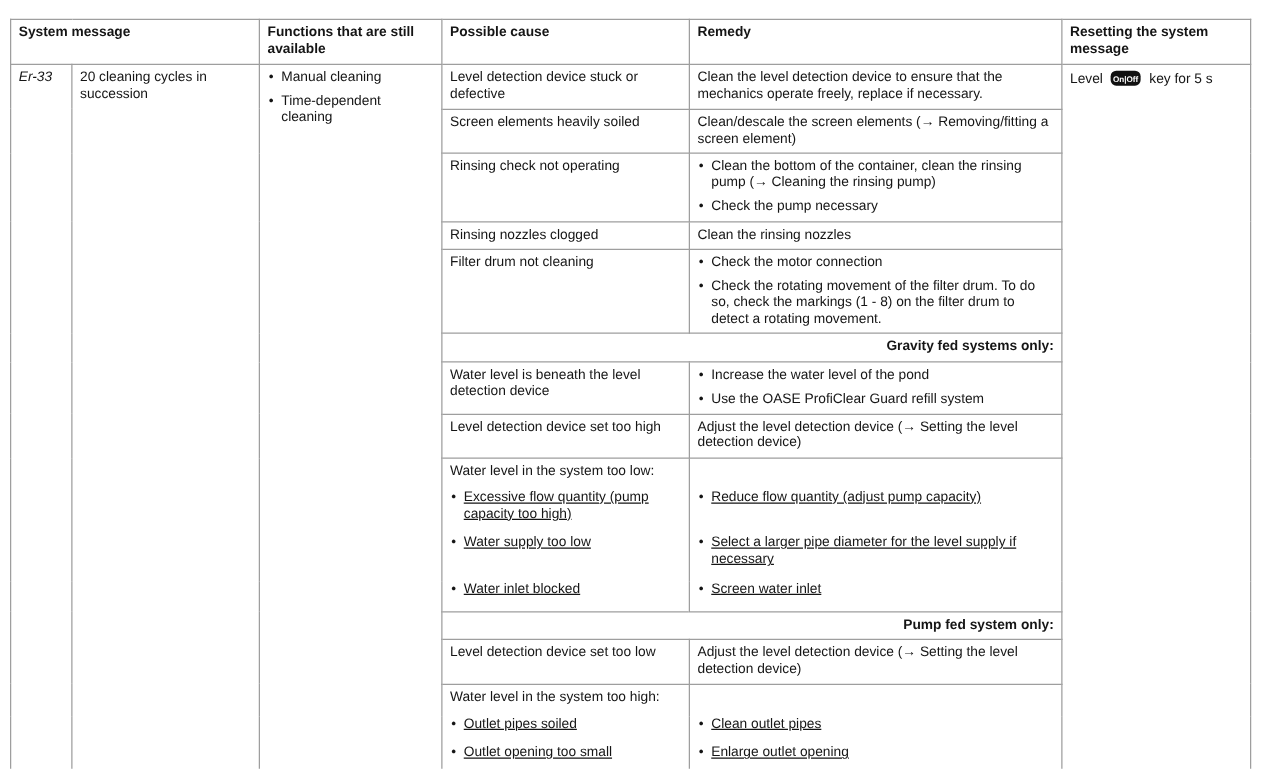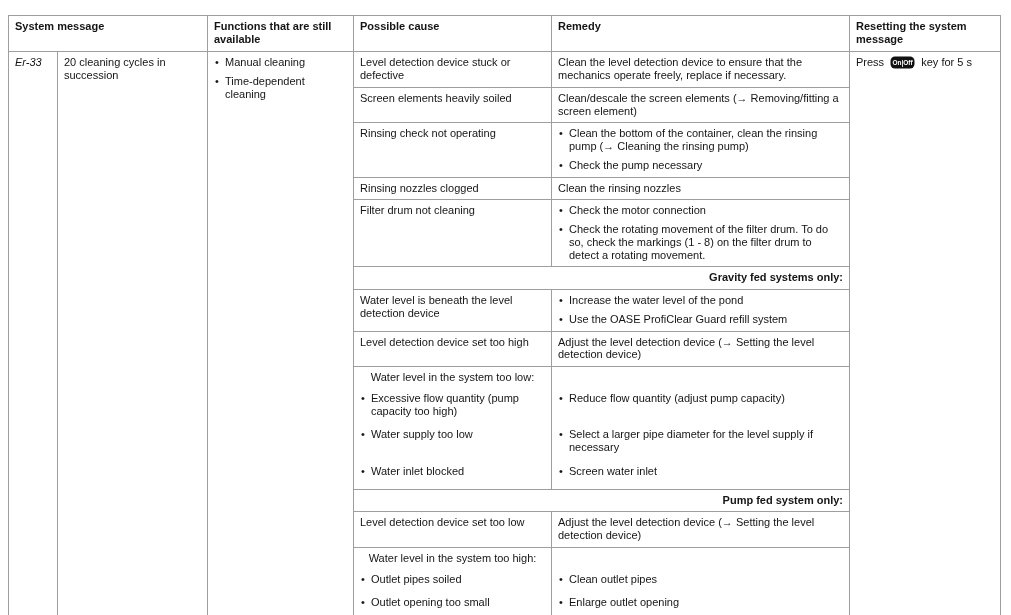--- a/index.html
+++ b/index.html
@@ -18,22 +18,22 @@
     padding:4px 6px 5px 6px;
     line-height:1.16;
     word-wrap:break-word;
   }
   th{font-weight:bold;line-height:1.2;}
   td.code-cell{font-style:italic;}
   .b{position:relative;padding-left:11px;}
   .b::before{content:"\2022";position:absolute;left:1px;top:0;}
   .b + .b{margin-top:6px;}
   tr.section td{font-weight:bold;text-align:right;}
-  tr.gi td{border-bottom-style:none;padding-bottom:8px;text-align:center;}
-  tr.gp td{border-top-style:none;border-bottom-style:none;padding-top:0;padding-bottom:11px;}
+  tr.gi td{border-bottom-style:none;padding-bottom:8px;}
+  tr.gp td{border-top-style:none;border-bottom-style:none;padding-top:0;padding-bottom:11px;text-decoration:underline;}
   .reset-line{white-space:nowrap;}
   .key-icon{display:inline-block;vertical-align:-3px;margin:0 3px;}
 </style>
 </head>
 <body>
 
 <table class="tbl">
   <colgroup>
     <col style="width:49px">
       <col style="width:150px">
@@ -58,21 +58,21 @@
         <td rowspan="18">
           <div class="b">Manual cleaning</div>
           <div class="b">Time-dependent cleaning</div>
         </td>
         <td>
           <div class="txt">Level detection device stuck or defective</div>
         </td>
         <td>
           <div class="txt">Clean the level detection device to ensure that the mechanics operate freely, replace if necessary.</div>
         </td>
-        <td rowspan="18"><span class="reset-line"><span>Press </span><svg width="25" height="13" class="key-icon">
+        <td rowspan="18"><span class="reset-line"><span>Level </span><svg width="25" height="13" class="key-icon">
               <rect x="0.5" y="0.5" width="24" height="12" rx="4.5" fill="#111111"></rect>
               <text x="12.5" y="9.3" text-anchor="middle" fill="#ffffff" font-size="6.5" font-weight="bold">On|Off</text>
             </svg><span> key for 5 s</span></span></td>
       </tr>
       <tr>
         <td>
           <div class="txt">Screen elements heavily soiled</div>
         </td>
         <td>
           <div class="txt">Clean/descale the screen elements (→ Removing/fitting a screen element)</div>

